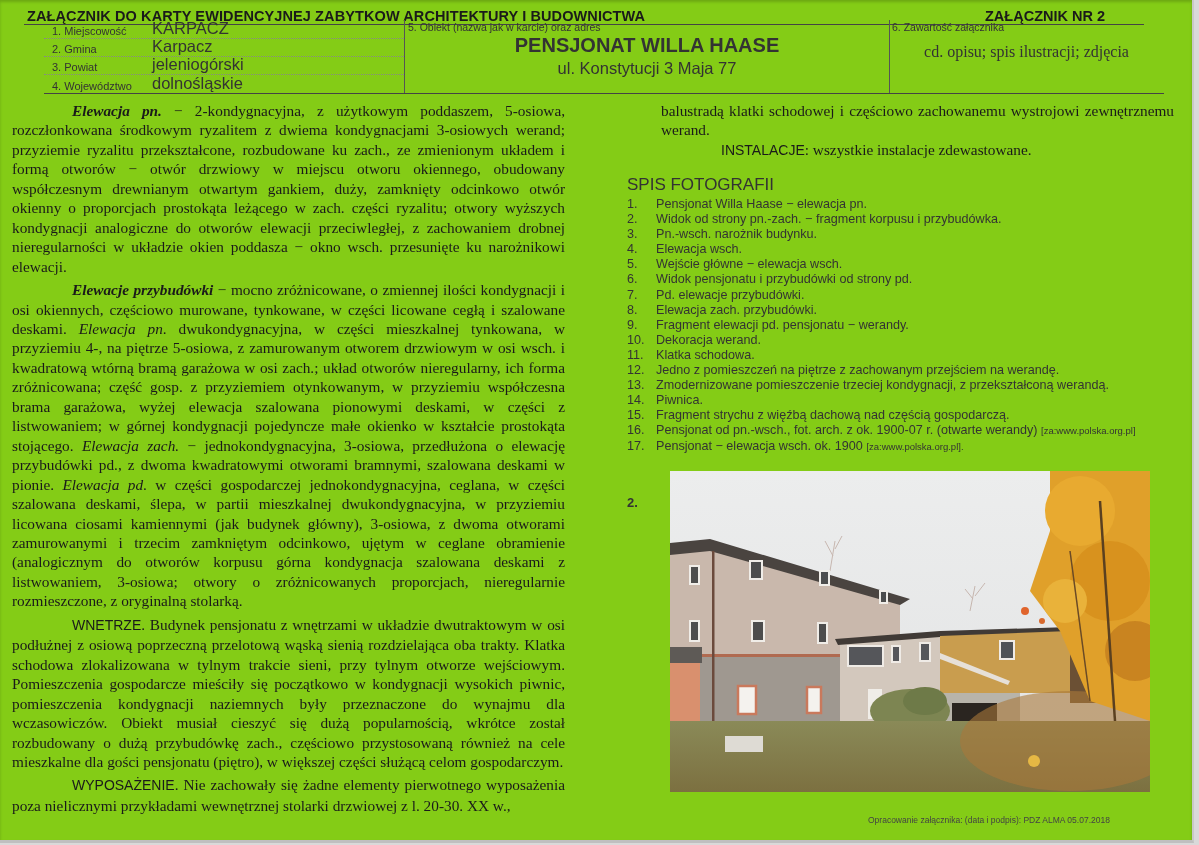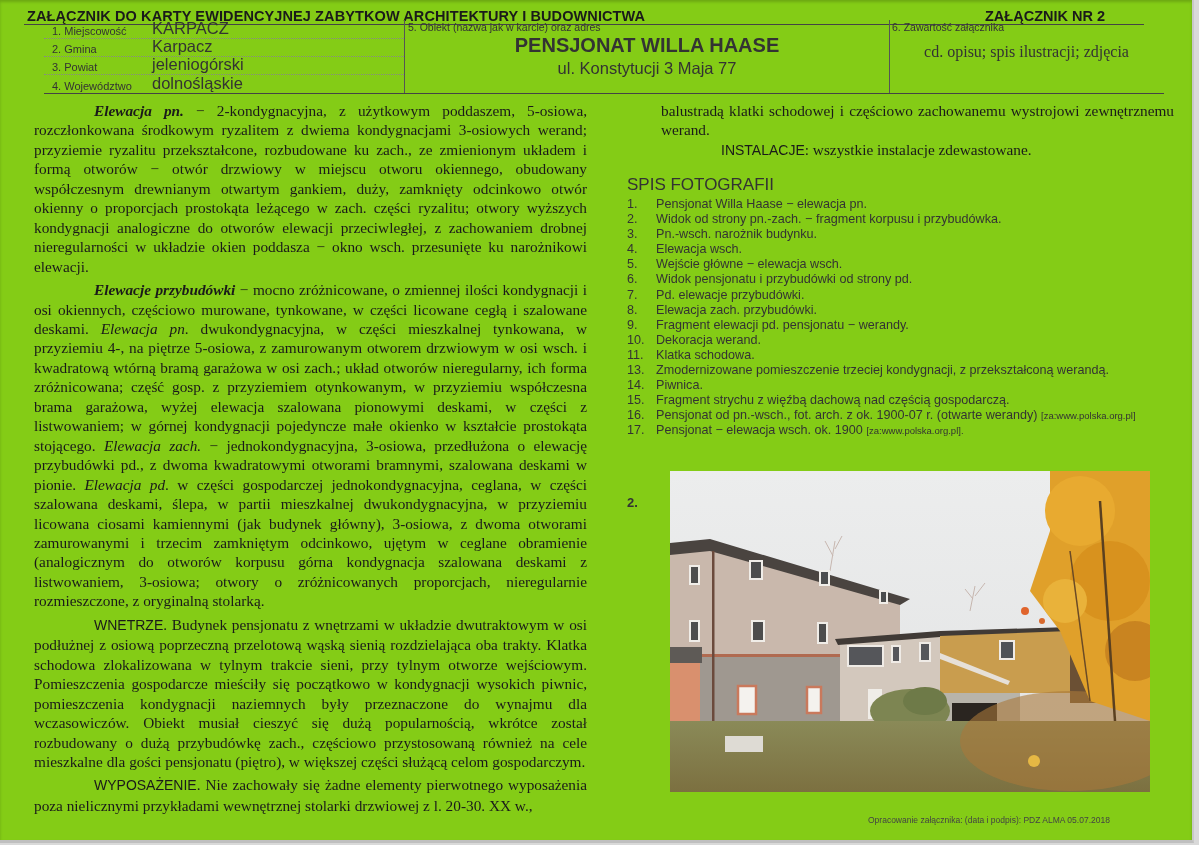--- a/index.html
+++ b/index.html
@@ -67,21 +67,21 @@
     font: 16.5px "Liberation Sans", sans-serif; color: #333;
   }
   .hdr-r { position: absolute; left: 845px; top: 0; width: 275px; height: 73px; }
   .contents {
     position: absolute; left: 0; right: 0; top: 23px; text-align: center;
     font: 16px "Liberation Serif", serif; color: #333;
   }
 
   
   .col-left {
-    position: absolute; left: 34px; top: 101px; width: 553px;
+    position: absolute; left: 12px; top: 101px; width: 553px;
     font-size: 15.3px; line-height: 19.45px; text-align: justify;
   }
   .col-left p, .col-right p { margin: 0; }
   .indent { text-indent: 60px; }
   .gap { height: 4px; }
   .caps { font-family: "Liberation Sans", sans-serif; font-size: 14px; }
 
   
   .col-right {
     position: absolute; left: 661px; top: 101px; width: 513px;
@@ -176,20 +176,21 @@
     <li><span class="num">2.</span><span>Widok od strony pn.-zach. − fragment korpusu i przybudówka.</span></li>
     <li><span class="num">3.</span><span>Pn.-wsch. narożnik budynku.</span></li>
     <li><span class="num">4.</span><span>Elewacja wsch.</span></li>
     <li><span class="num">5.</span><span>Wejście główne − elewacja wsch.</span></li>
     <li><span class="num">6.</span><span>Widok pensjonatu i przybudówki od strony pd.</span></li>
     <li><span class="num">7.</span><span>Pd. elewacje przybudówki.</span></li>
     <li><span class="num">8.</span><span>Elewacja zach. przybudówki.</span></li>
     <li><span class="num">9.</span><span>Fragment elewacji pd. pensjonatu − werandy.</span></li>
     <li><span class="num">10.</span><span>Dekoracja werand.</span></li>
     <li><span class="num">11.</span><span>Klatka schodowa.</span></li>
+    <li><span class="num">12.</span><span>Jedno z pomieszczeń na piętrze z zachowanym przejściem na werandę.</span></li>
     <li><span class="num">13.</span><span>Zmodernizowane pomieszczenie trzeciej kondygnacji, z przekształconą werandą.</span></li>
     <li><span class="num">14.</span><span>Piwnica.</span></li>
     <li><span class="num">15.</span><span>Fragment strychu z więźbą dachową nad częścią gospodarczą.</span></li>
     <li><span class="num">16.</span><span>Pensjonat od pn.-wsch., fot. arch. z ok. 1900-07 r. (otwarte werandy) </span><span class="src">[za:www.polska.org.pl]</span></li>
     <li><span class="num">17.</span><span>Pensjonat − elewacja wsch. ok. 1900 </span><span class="src">[za:www.polska.org.pl].</span></li>
   </ul>
 
   <div class="photo-num">2.</div>
 
   <div class="photo">

